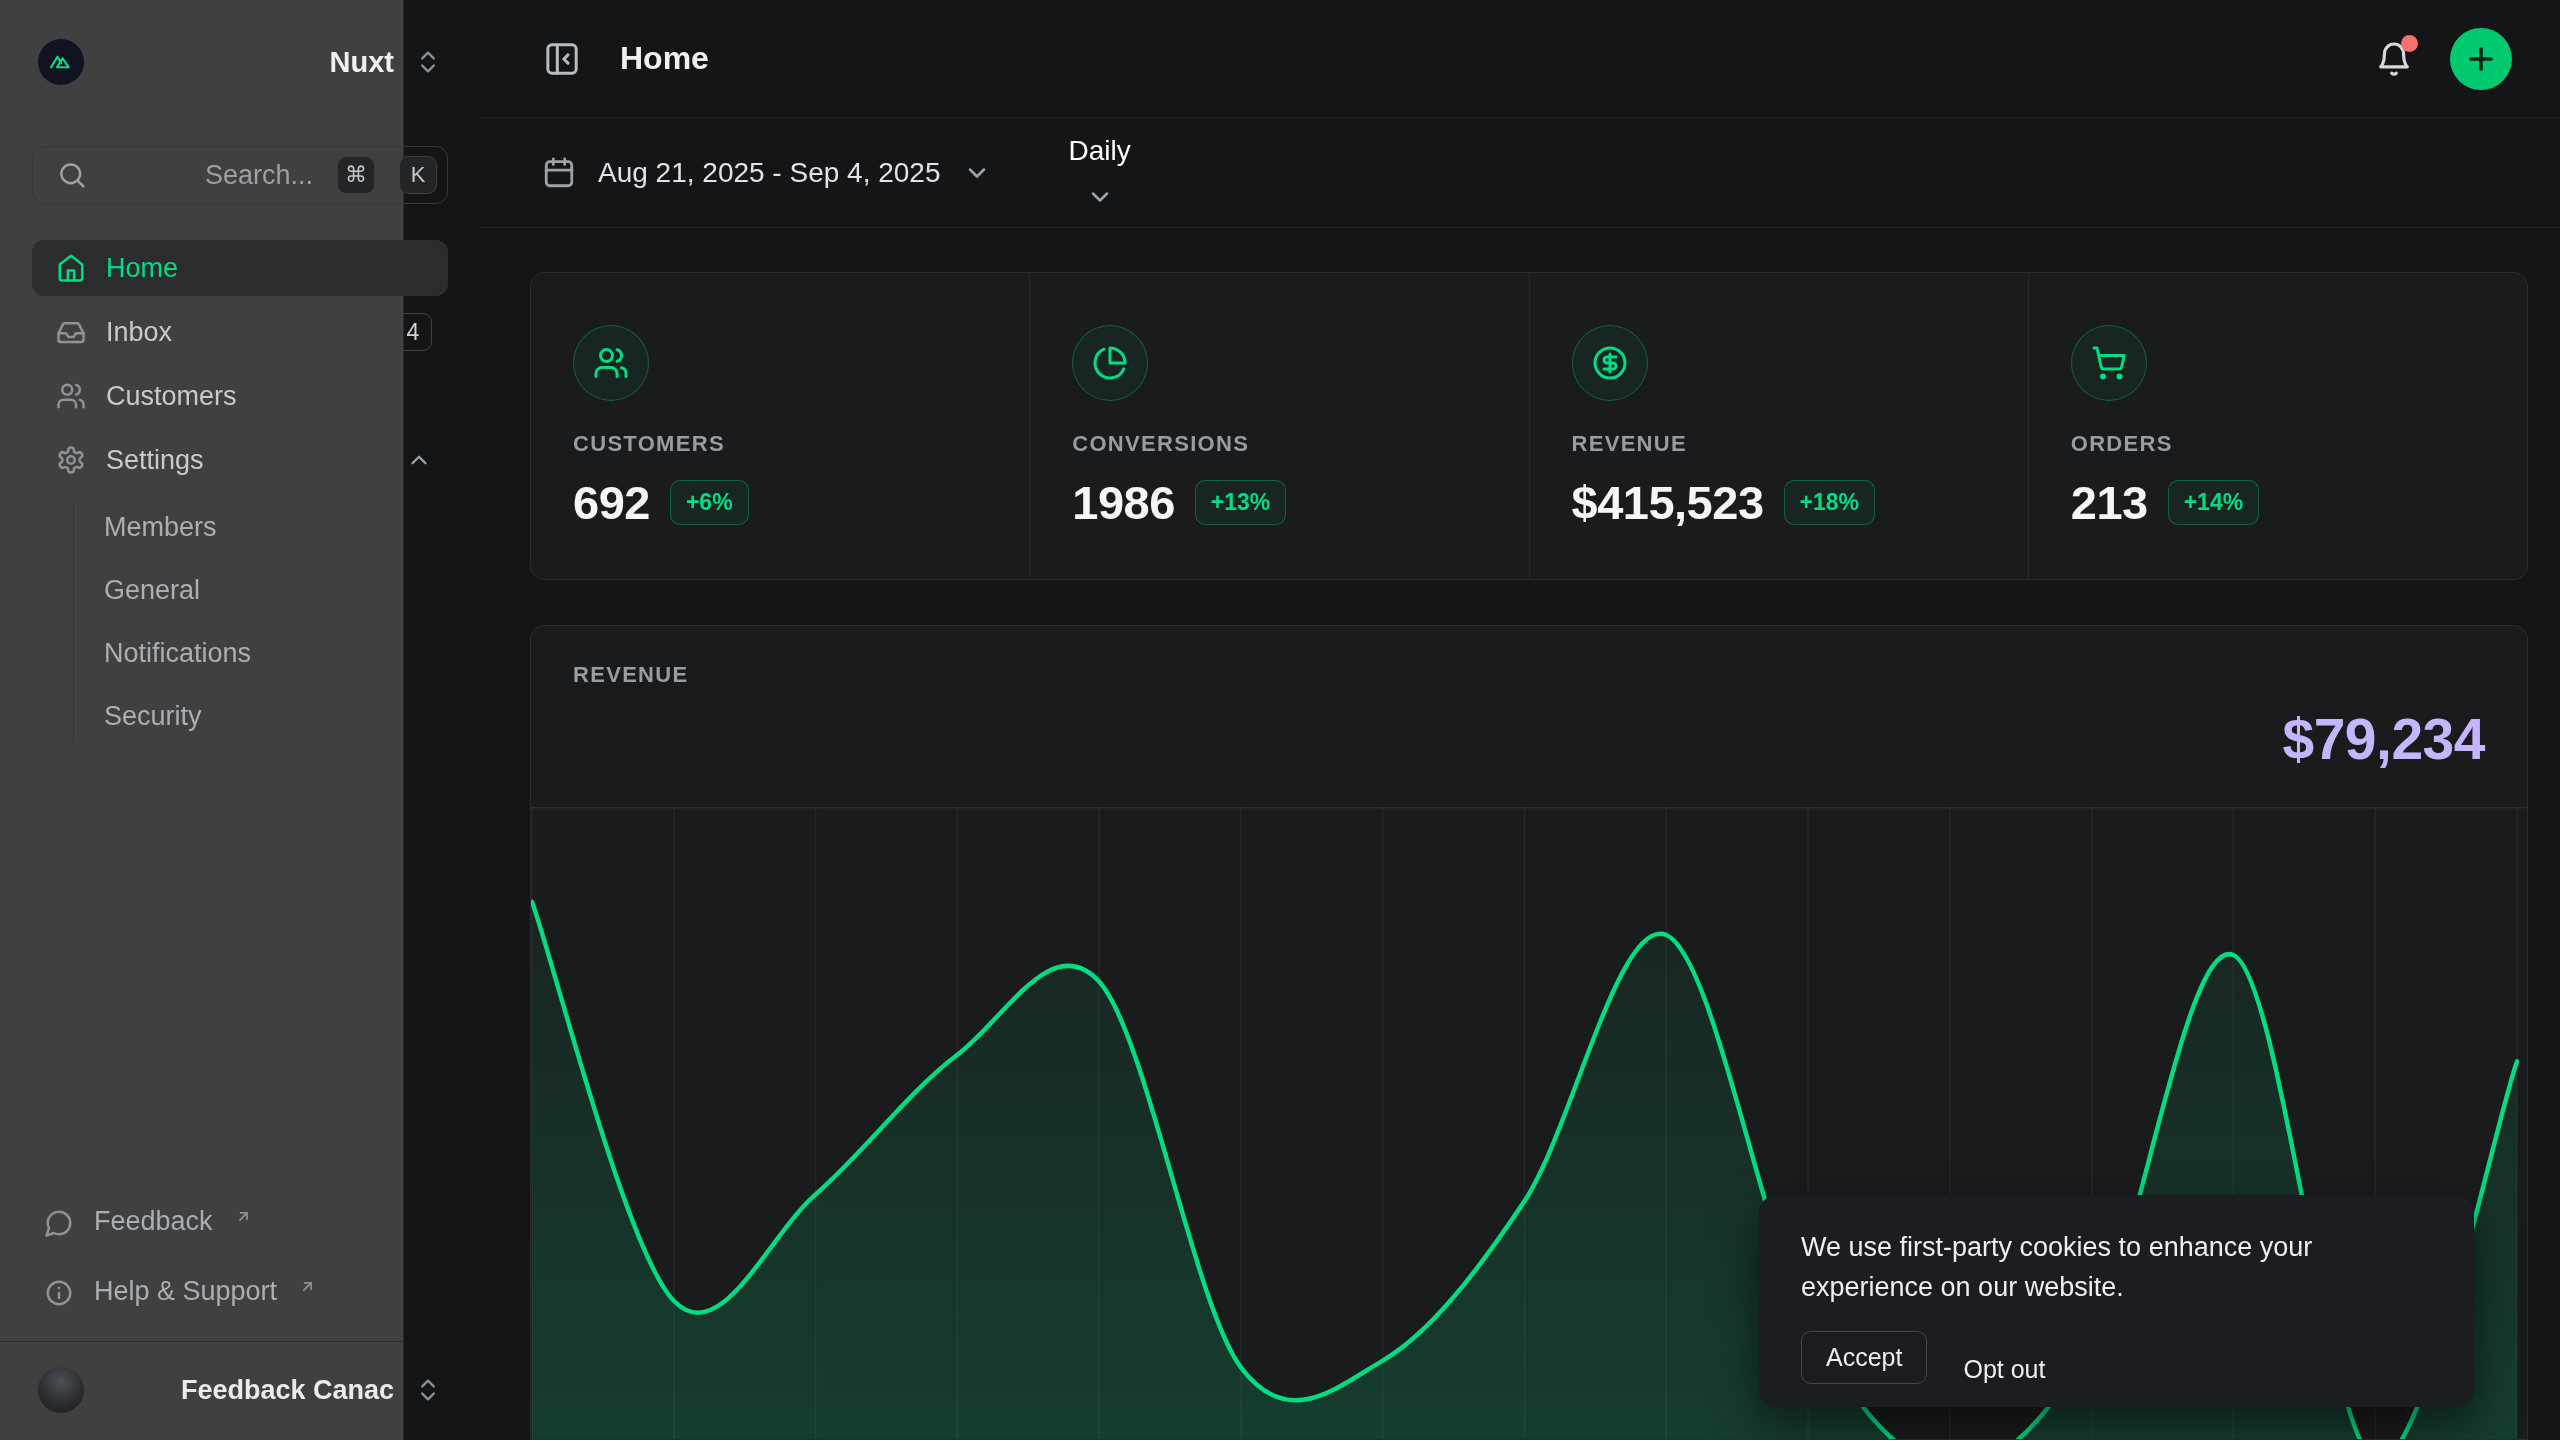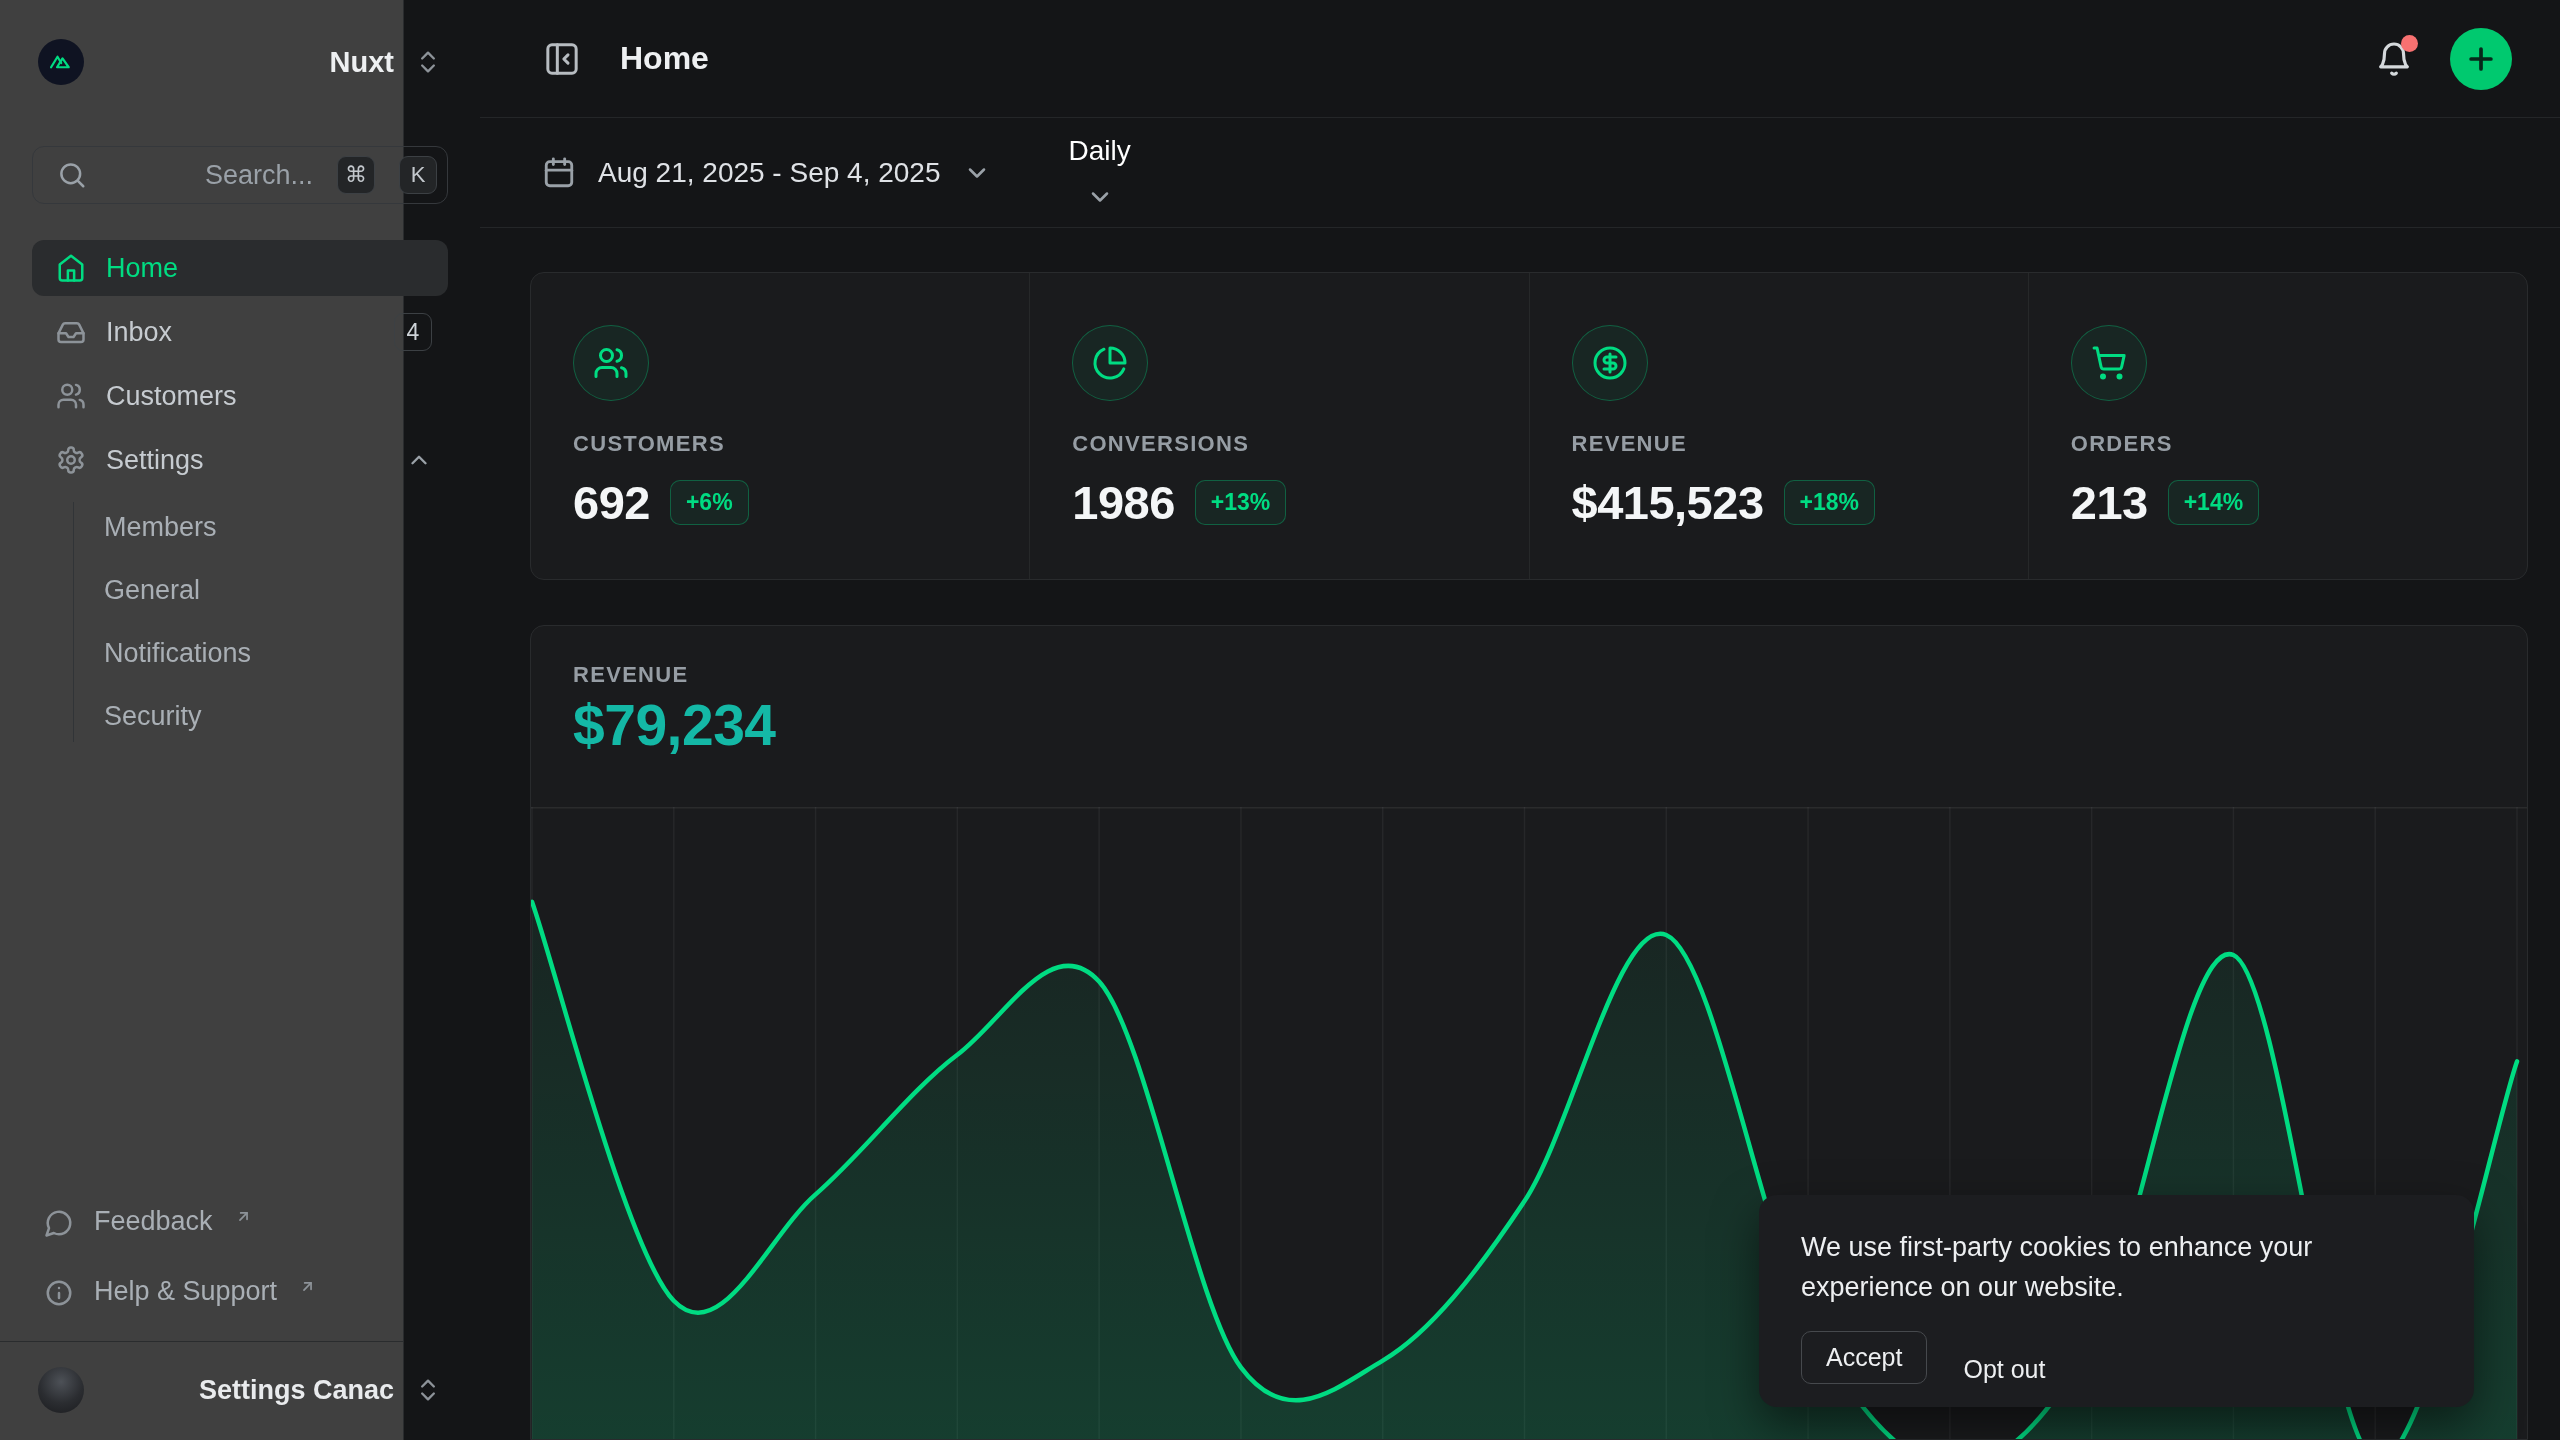--- a/index.html
+++ b/index.html
@@ -66,21 +66,21 @@
   .stat-icon-circle { width:76px; height:76px; border-radius:50%; border:1.5px solid rgba(0,220,130,.33); background:rgba(0,220,130,.06); color:#00dc82; display:flex; align-items:center; justify-content:center; }
   .stat-label { margin-top:30px; font-size:22px; font-weight:600; letter-spacing:1.3px; color:#969da4; }
   .stat-value-row { margin-top:18px; display:flex; align-items:center; gap:20px; }
   .stat-value { font-size:47px; font-weight:700; color:#f4f6f7; letter-spacing:-0.5px; }
   .delta-badge { font-size:23px; font-weight:600; color:#00dc82; padding:8px 15px; border-radius:10px; border:1.5px solid rgba(0,220,130,.33); background:rgba(0,220,130,.06); }
 
   
   .chart-card { position:absolute; left:50px; top:625px; width:1998px; height:815px; background:#1a1b1d; border:1px solid #292b2d; border-radius:14px 14px 0 0; overflow:hidden; }
   .chart-head { padding:36px 42px 0 42px; }
   .chart-label { font-size:22px; font-weight:600; letter-spacing:1.3px; color:#969da4; }
-  .chart-value { margin-top:4px; font-size:57px; font-weight:700; color:#14b8a6; letter-spacing:-0.5px; }
+  .chart-value { margin-top:18px; font-size:57px; font-weight:700; color:#c4b5fd; letter-spacing:-0.5px;text-align:right; }
   .chart-svg { position:absolute; left:0; top:181px; width:100%; height:634px; }
 
   
   .cookie { position:absolute; left:1279px; top:1195px; width:715px; height:212px; background:#1c1d20; border-radius:18px; box-shadow:0 18px 45px rgba(0,0,0,.5); padding:32px 42px; z-index:9; }
   .cookie-text { font-size:27px; line-height:40px; color:#edeff1; }
   .cookie-actions { margin-top:24px; display:flex; align-items:flex-end; gap:36px; }
   .accept-btn { border:1px solid #46494d; background:transparent; border-radius:10px; padding:11px 24px; font-size:25px; color:#edeff1; font-family:inherit; cursor:pointer; }
   .optout-btn { background:none; border:none; font-size:25px; color:#edeff1; font-family:inherit; cursor:pointer; padding:0; }
 </style>
 </head>
@@ -200,21 +200,21 @@
             <path d="M8 7h9v9"></path>
           </svg>
       </span>
     </div>
   </div>
 
   <div class="side-divider"></div>
 
   <div class="user-row">
     <span class="avatar"></span>
-    <span class="user-name">Settings Canac</span>
+    <span class="user-name">Feedback Canac</span>
     <span class="icon selector-icon">
       <svg width="28" height="28" viewBox="0 0 24 24" fill="none" stroke="currentColor" stroke-width="2" stroke-linecap="round" stroke-linejoin="round">
           <path d="m7 9 5-5 5 5"></path>
           <path d="m7 15 5 5 5-5"></path>
         </svg>
     </span>
   </div>
 </div>
 
 <div class="main">

